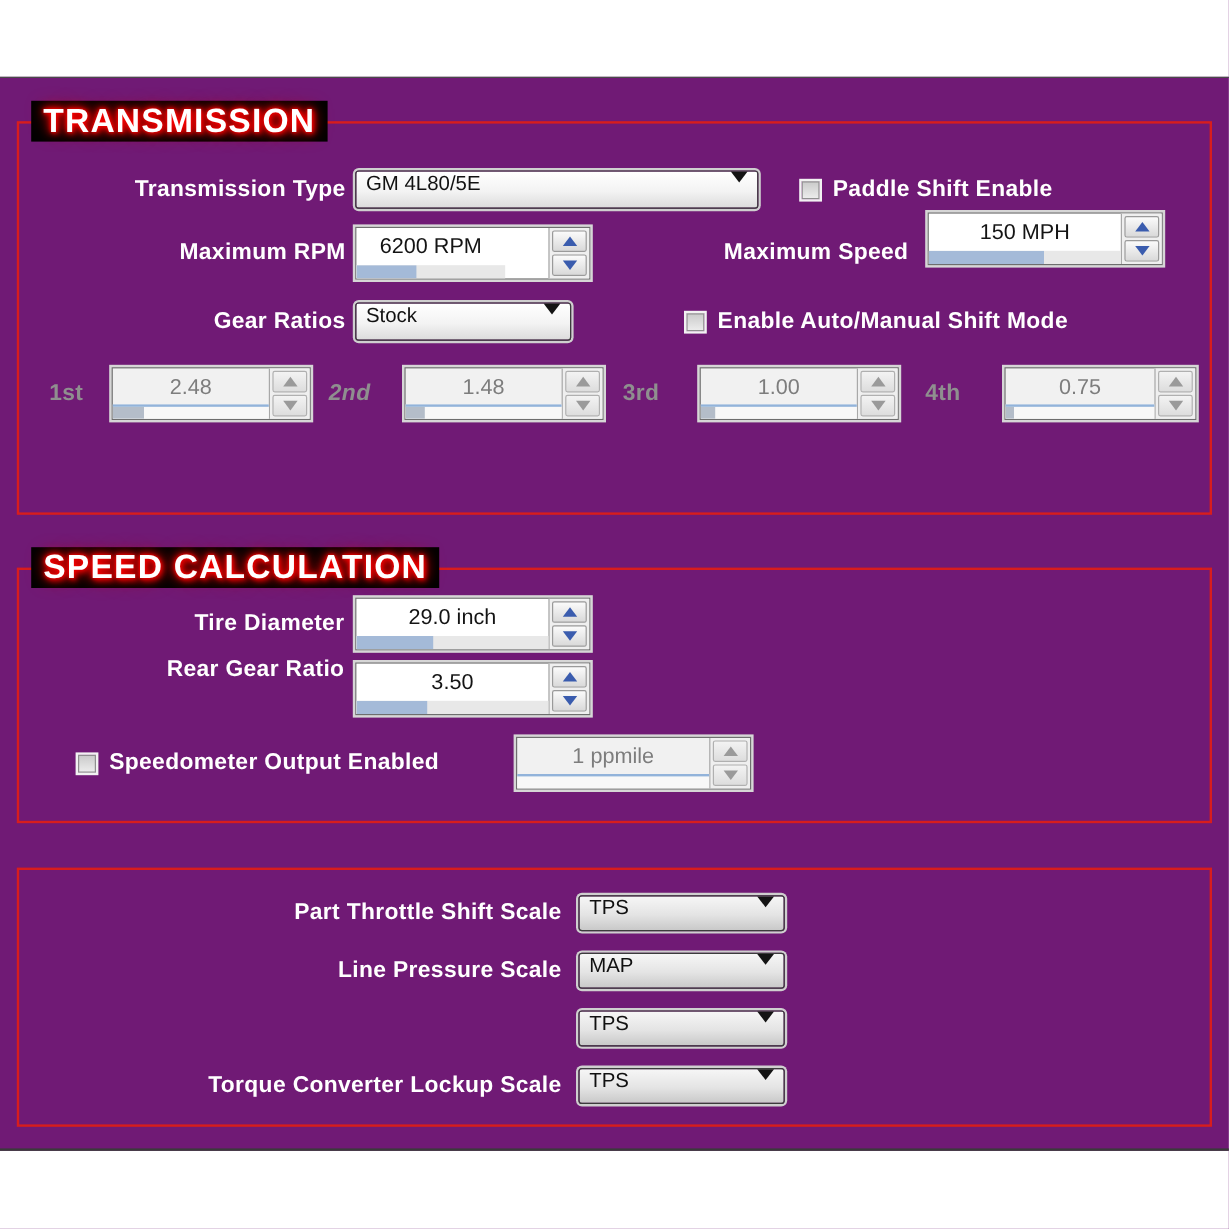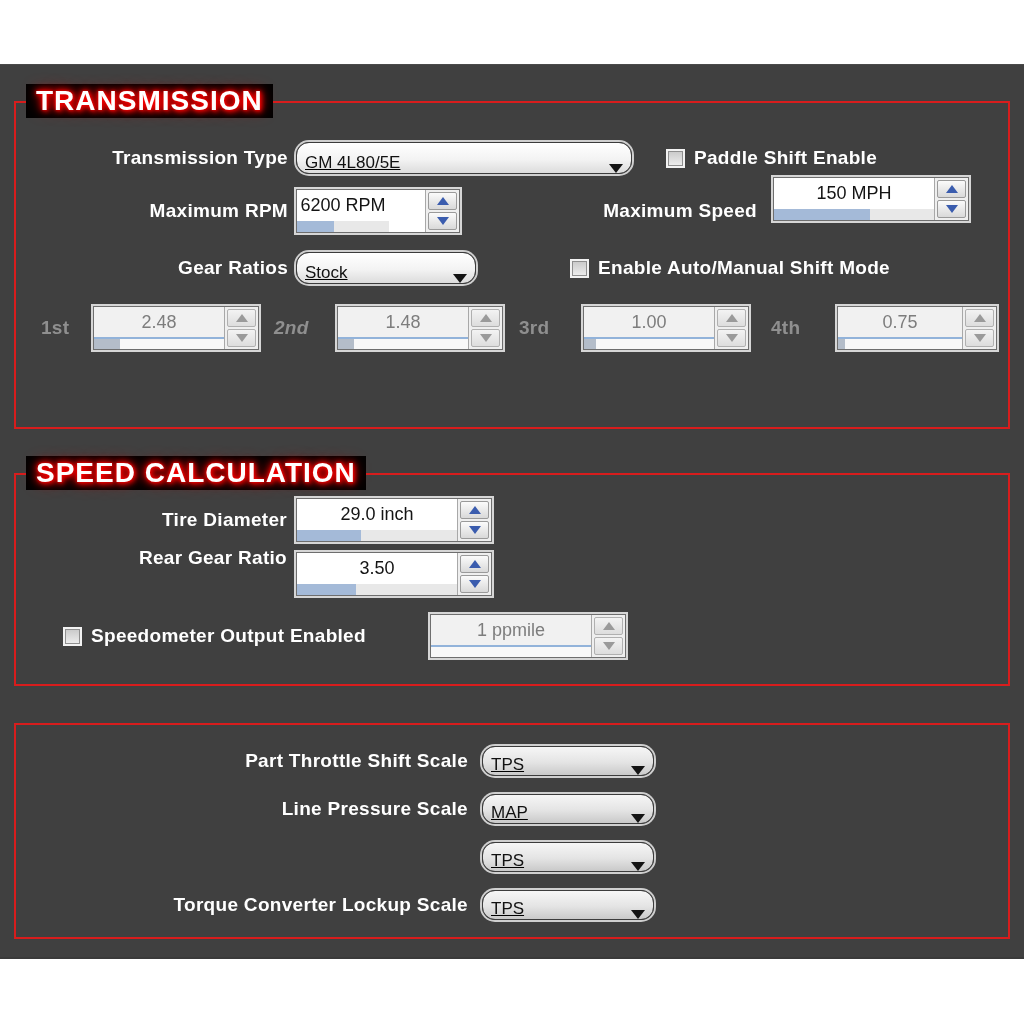--- a/index.html
+++ b/index.html
@@ -2,44 +2,44 @@
 <html><head>
 <meta charset="utf-8">
 <style>
   html,body{margin:0;padding:0;}
   body{
     width:1024px;height:1024px;background:#ffffff;position:relative;
     font-family:"Liberation Sans", sans-serif;overflow:hidden;
   }
   .panel{
     position:absolute;left:0;top:64px;width:1024px;height:892px;
-    background:#404040;border-top:1px solid #4a4a4a;border-bottom:2px solid #3a3a3a;
+    background:#701a75;border-top:1px solid #4a4a4a;border-bottom:2px solid #3a3a3a;
   }
   .box{
     position:absolute;left:14px;width:992px;
     border:2px solid #d81d1d;
   }
   .legend{
     position:absolute;top:-19px;left:10px;background:#000;padding:0 10px;
     color:#fff;font-size:28px;font-weight:bold;letter-spacing:1px;line-height:34px;
     text-shadow:0 0 3px #ff0000,0 0 6px #ff0000,0 0 10px #e60000,0 0 16px #c40000,2px 2px 4px #8a0000;
     white-space:nowrap;
   }
   .lbl{
     position:absolute;color:#fff;font-weight:bold;font-size:19px;letter-spacing:.3px;
     display:flex;align-items:center;white-space:nowrap;
   }
   .lbl.r{justify-content:flex-end;text-align:right;}
   .lbl.dis{color:#8f8f8f;}
   
   .dd{
-    position:absolute;display:flex;align-items:flex-end;box-sizing:border-box;
+    position:absolute;display:flex;align-items:flex-start;box-sizing:border-box;
     background:linear-gradient(180deg,#ffffff 0%,#f3f3f3 55%,#dcdcdc 100%);
-    border:1px solid #3c3c3c;border-radius:13px;box-shadow:0 0 0 2px #cfcfcf;
-    padding:0 8px;cursor:pointer;text-decoration:underline;
+    border:1px solid #3c3c3c;border-radius:3px;box-shadow:0 0 0 2px #cfcfcf;
+    padding:0 8px;cursor:pointer;
   }
   .dd.gray{background:linear-gradient(180deg,#f6f6f6 0%,#e4e4e4 55%,#c9c9c9 100%);}
   .dd-text{flex:1;font-size:17px;color:#111;overflow:hidden;white-space:nowrap;}
   .dd-arrow{
     width:0;height:0;border-left:7px solid transparent;border-right:7px solid transparent;
     border-top:9px solid #141414;margin-left:6px;
   }
   
   .spin{
     position:absolute;display:flex;box-sizing:border-box;background:#fff;
@@ -92,21 +92,21 @@
     <div class="dd" style="left:280px;top:39px;width:336px;height:32px;">
       <span class="dd-text">GM 4L80/5E</span>
       <span class="dd-arrow"></span>
     </div>
     <div class="cbrow" style="left:650px;top:39px;height:32px;">
       <span class="cb"></span>
       <span class="cb-lbl">Paddle Shift Enable</span>
     </div>
 
     <div class="lbl r" style="left:0;top:86px;width:272px;height:44px;">Maximum RPM</div>
-    <div class="spin" style="left:280px;top:86px;width:164px;height:44px;gap:36px;">
+    <div class="spin" style="left:280px;top:86px;width:196px;height:44px;gap:36px;">
       <div class="sp-main">
         <div class="sp-val">6200 RPM</div>
         <div class="sp-bar">
           <div class="sp-fill" style="width: 40%;"></div>
         </div>
       </div>
       <div class="sp-btns">
         <div class="sp-btn">
             <span class="tri-up"></span>
           </div>

